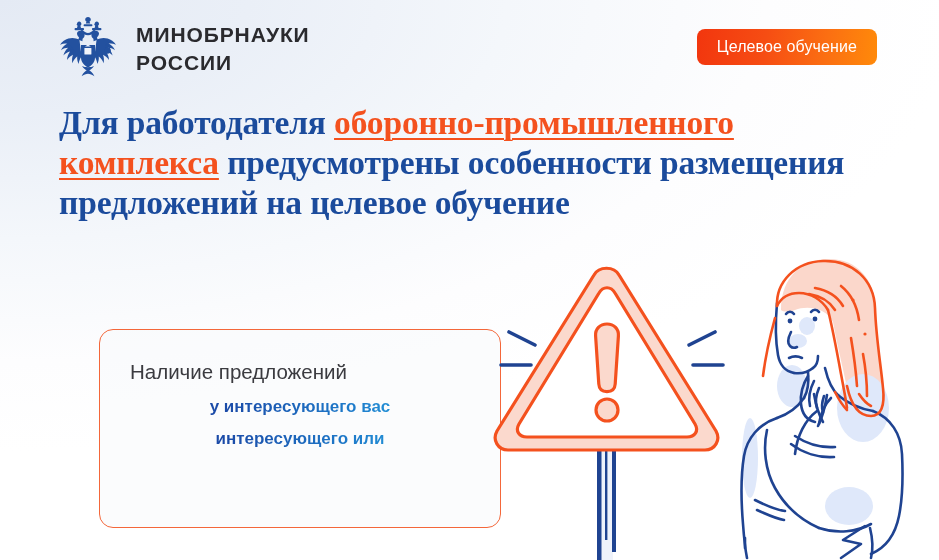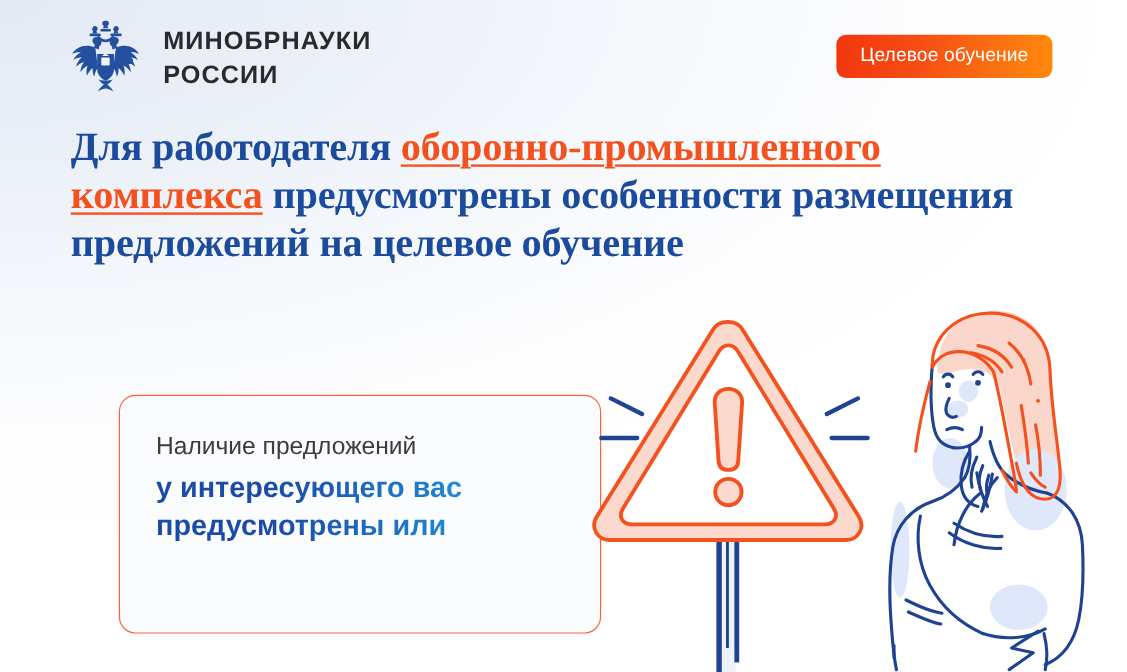--- a/index.html
+++ b/index.html
@@ -126,24 +126,25 @@
   }
 
   .info-plain {
     color: #3b3b40;
     font-size: 20.5px;
     line-height: 31px;
     font-weight: normal;
   }
 
   .info-strong {
-    font-size: 24px;
+    font-size: 17px;
     line-height: 31.5px;
     font-weight: bold;
     margin-top: 4px;
+    text-align: center;
   }
 
   .info-strong span {
     display: block;
     background: linear-gradient(90deg, #1b4ba8 0%, #1b4ba8 28%, #1e7ccb 66%, #2bb7ec 100%);
     -webkit-background-clip: text;
     background-clip: text;
     color: transparent;
     -webkit-text-fill-color: transparent;
   }
@@ -221,21 +222,21 @@
       <div class="badge badge-topic">Целевое обучение</div>
     </div>
   </div>
 
   <h1 class="headline"><span>Для работодателя </span><span class="hl-accent">оборонно-промышленного комплекса</span><span> предусмотрены особенности размещения предложений на целевое обучение</span></h1>
 
   <div class="info-card">
     <div class="info-plain">Наличие предложений</div>
     <div class="info-strong">
       <span>у интересующего вас</span>
-      <span>предусмотрены или</span>
+      <span>интересующего или</span>
     </div>
   </div>
 
   <div class="illo-warning">
     <svg viewBox="0 0 250 308" xmlns="http://www.w3.org/2000/svg">
 
       <g>
         <rect x="112" y="180" width="14" height="128" fill="#eef2fb"></rect>
         <rect x="110" y="180" width="4.5" height="128" fill="#1f4391"></rect>
         <rect x="125" y="180" width="4" height="120" fill="#1f4391"></rect>

